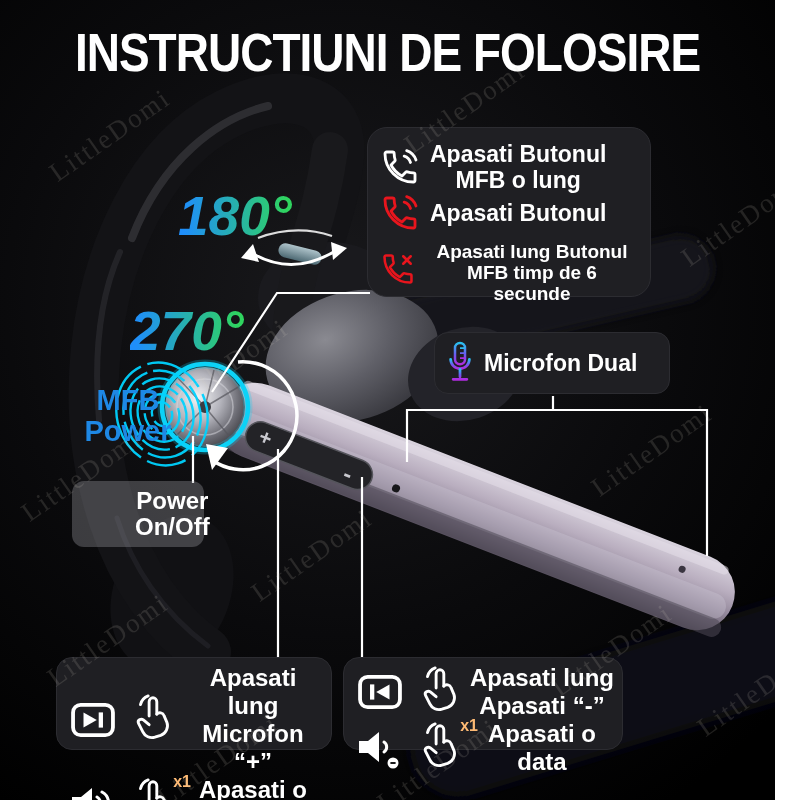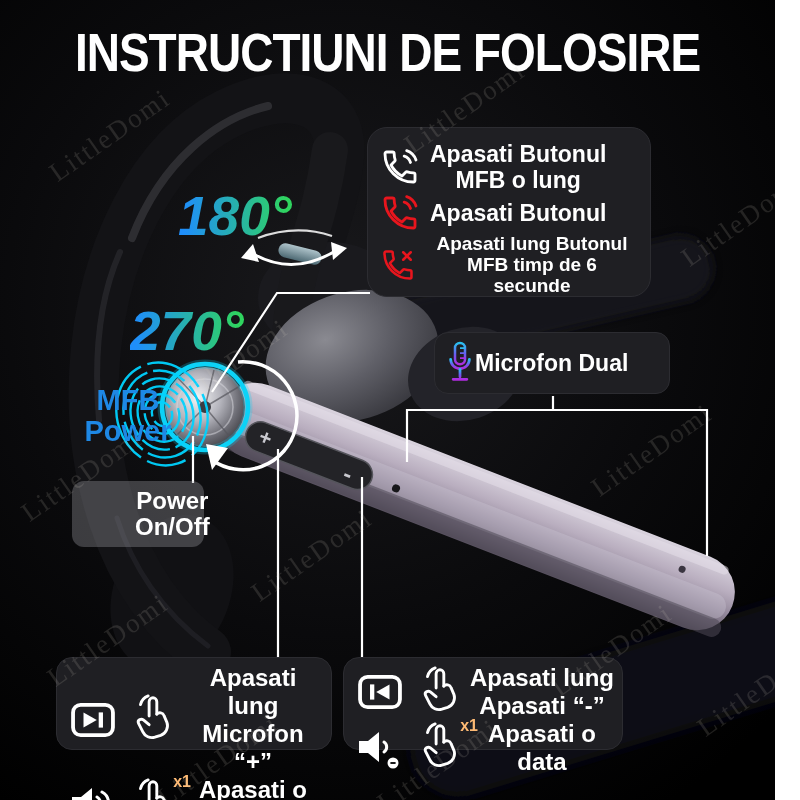--- a/index.html
+++ b/index.html
@@ -28,24 +28,24 @@
   .power-box{left:72px;top:481px;width:132px;height:66px;border-radius:12px;
              background:rgba(160,160,168,.34);display:flex;align-items:center;padding:0 10px;gap:9px;}
   .power-text{color:#fff;font-size:24px;font-weight:bold;line-height:26px;}
   .power-text span{display:block;margin-left:44px;}
 
   .actions-box{left:367px;top:127px;width:284px;height:170px;border-radius:20px;
                display:flex;flex-direction:column;justify-content:space-between;padding:13px 12px;}
   .action-row{display:flex;align-items:center;gap:10px;}
   .action-text{color:#fff;font-size:23px;font-weight:bold;line-height:26px;}
   .action-text span{display:block;}
-  .action-row.small .action-text{font-size:19px;line-height:21px;}
+  .action-row.small .action-text{font-size:19px;line-height:21px;margin-top:8px;}
 
   .mic-box{left:434px;top:332px;width:236px;height:62px;border-radius:14px;
-           display:flex;align-items:center;padding:3px 10px;}
+           display:flex;align-items:center;gap:9px;padding:3px 10px;}
   .mic-title{color:#fff;font-size:23px;font-weight:bold;line-height:25px;}
   .mic-sub{color:#fff;font-size:13.5px;font-weight:bold;line-height:15px;}
 
   .vol-box{top:657px;height:93px;border-radius:16px;display:grid;
            grid-template-columns:56px 62px 1fr;grid-template-rows:1fr 1fr;
            align-items:center;justify-items:center;padding:6px 8px;}
   .vol-left{left:56px;width:276px;}
   .vol-right{left:343px;width:280px;}
   .vol-text{justify-self:start;color:#fff;font-size:24px;font-weight:bold;line-height:28px;}
   .vol-text span{display:block;}

